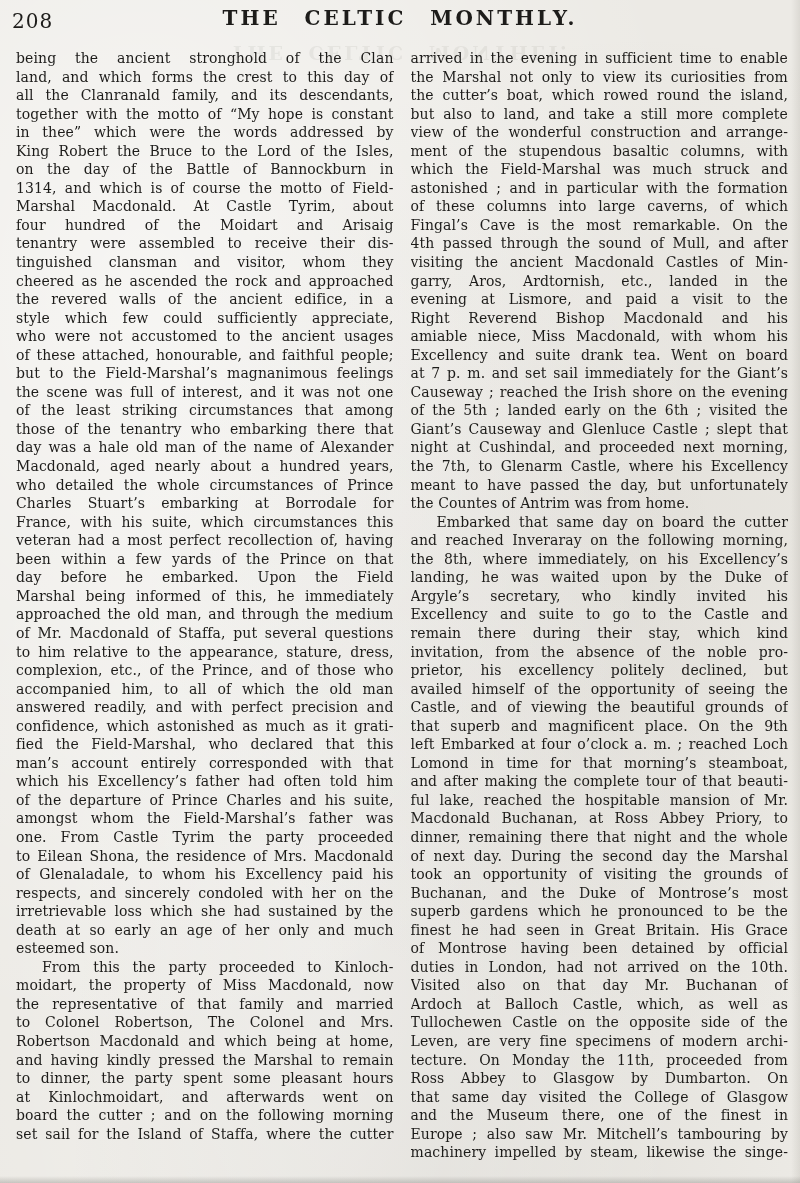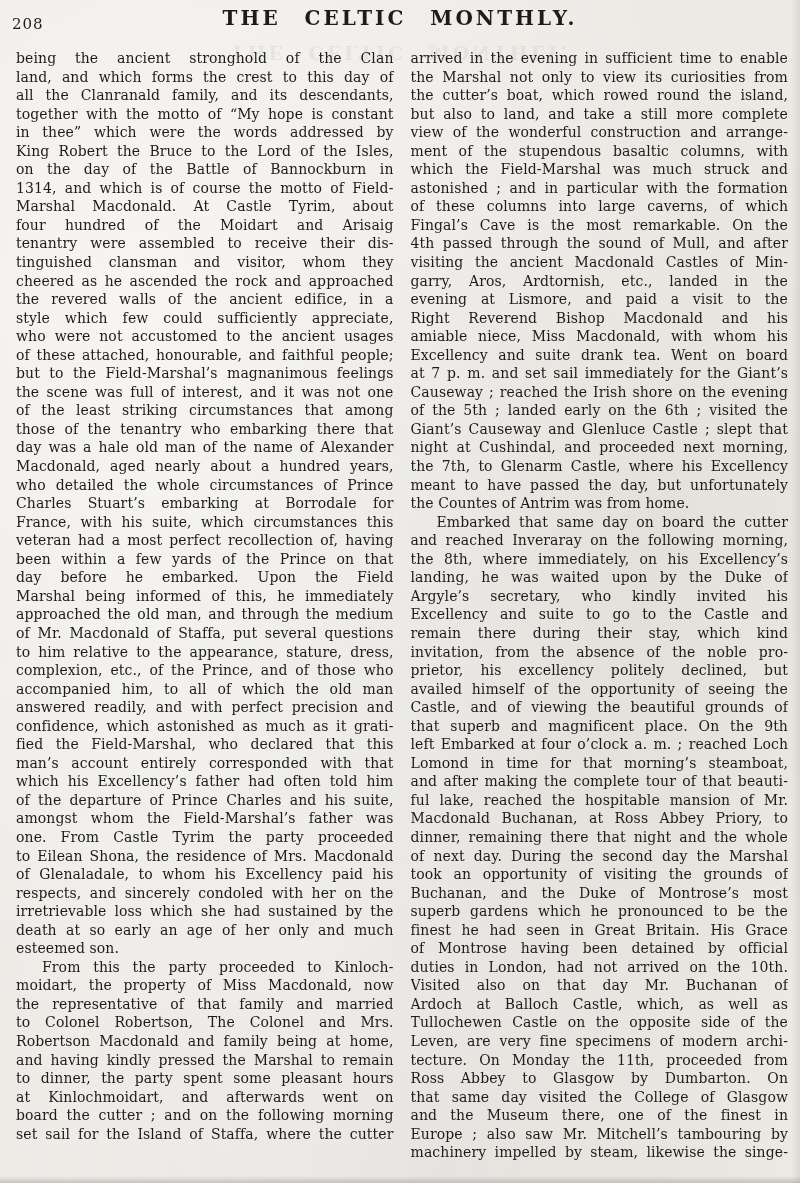--- a/index.html
+++ b/index.html
@@ -10,22 +10,22 @@
     font-family: "DejaVu Serif", serif;
     color: #1d1c1a;
     background:
       radial-gradient(ellipse at 18% 25%, rgba(255,255,255,0.55), rgba(255,255,255,0) 60%),
       radial-gradient(ellipse at 80% 45%, rgba(125,115,100,0.07), rgba(125,115,100,0) 55%),
       radial-gradient(ellipse at 40% 80%, rgba(255,255,255,0.35), rgba(255,255,255,0) 55%),
       radial-gradient(ellipse at 55% 100%, rgba(115,110,100,0.10), rgba(115,110,100,0) 60%),
       #eceae5;
   }
   .page-number {
-    position: absolute; top: 15px; left: 12px;
-    font-size: 15px; letter-spacing: 1px;
+    position: absolute; top: 9px; left: 12px;
+    font-size: 20px; letter-spacing: 1px;
   }
   .journal-title {
     position: absolute; top: 6px; left: 0; right: 0;
     text-align: center;
     font-size: 20px; font-weight: bold;
     letter-spacing: 3px; word-spacing: 14px;
     z-index: 2;
   }
   .ghost-title {
     position: absolute; top: 42px; left: 0; right: 0;
@@ -117,21 +117,21 @@
       <div class="line">to Eilean Shona, the residence of Mrs. Macdonald</div>
       <div class="line">of Glenaladale, to whom his Excellency paid his</div>
       <div class="line">respects, and sincerely condoled with her on the</div>
       <div class="line">irretrievable loss which she had sustained by the</div>
       <div class="line">death at so early an age of her only and much</div>
       <div class="line end">esteemed son.</div>
       <div class="line indent">From this the party proceeded to Kinloch-</div>
       <div class="line">moidart, the property of Miss Macdonald, now</div>
       <div class="line">the representative of that family and married</div>
       <div class="line">to Colonel Robertson,  The Colonel and Mrs.</div>
-      <div class="line">Robertson Macdonald and family being at home,</div>
+      <div class="line">Robertson Macdonald and which being at home,</div>
       <div class="line">and having kindly pressed the Marshal to remain</div>
       <div class="line">to dinner, the party spent some pleasant hours</div>
       <div class="line">at Kinlochmoidart, and afterwards went on</div>
       <div class="line">board the cutter ; and on the following morning</div>
       <div class="line">set sail for the Island of Staffa, where the cutter</div>
     </div>
   <div class="col">
       <div class="line">arrived in the evening in sufficient time to enable</div>
       <div class="line">the Marshal not only to view its curiosities from</div>
       <div class="line">the cutter’s boat, which rowed round the island,</div>

